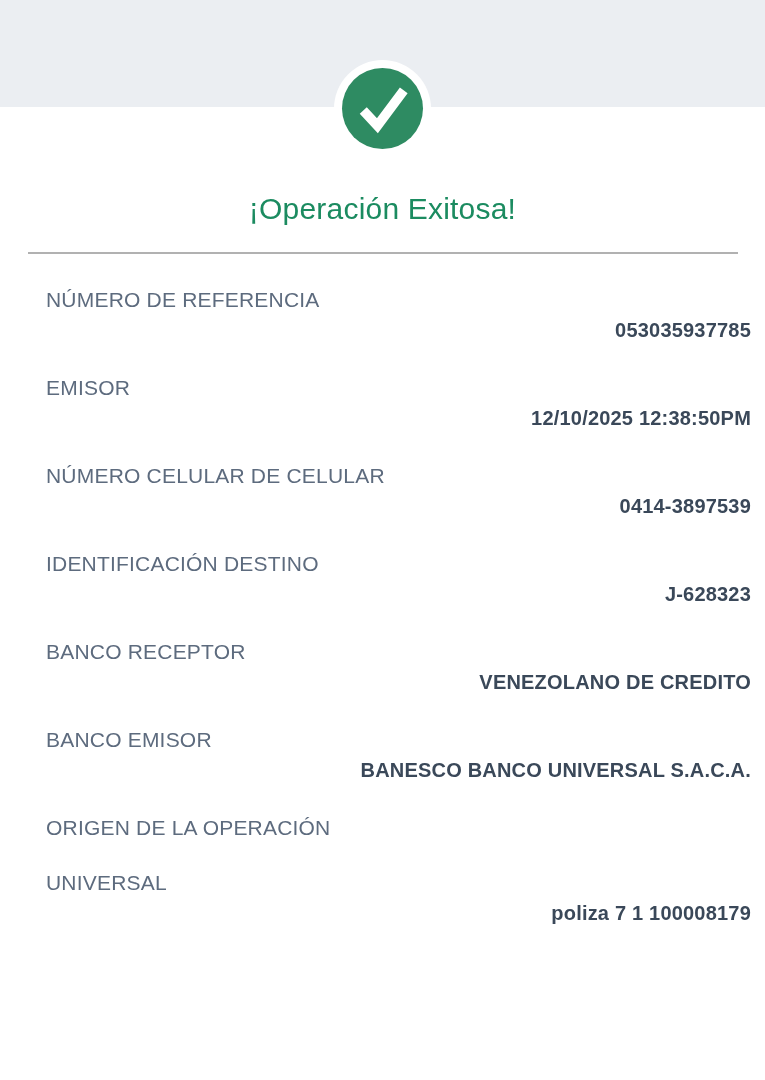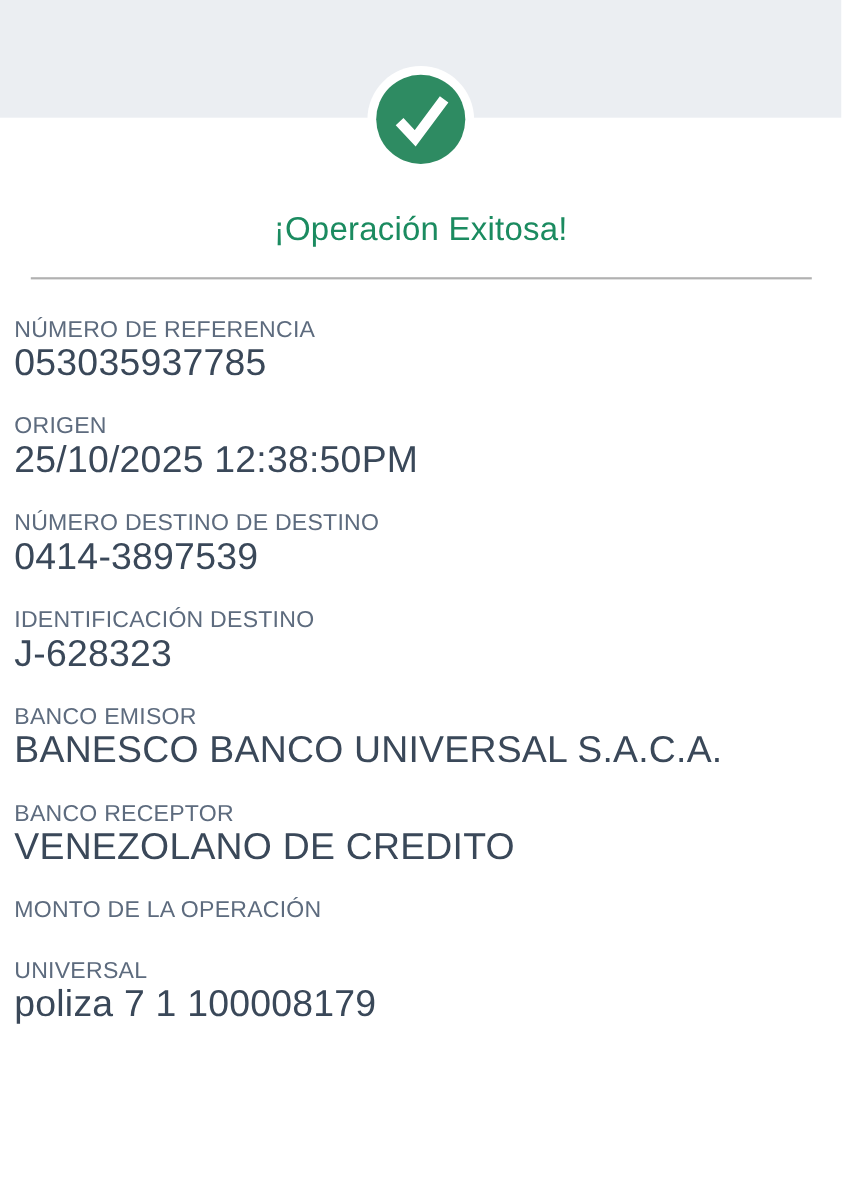--- a/index.html
+++ b/index.html
@@ -64,40 +64,41 @@
   .divider {
     position: absolute;
     left: 28px;
     top: 252px;
     width: 710px;
     height: 0;
     border-top: 2px solid #b1b1b1;
   }
   .fields {
     position: absolute;
-    left: 13px;
+    left: 46px;
     top: 288px;
     width: 705px;
   }
   .field {
     margin-bottom: 31px;
   }
   .field-label {
     font-size: 21px;
     line-height: 24px;
     letter-spacing: 0.2px;
     color: #5d6b7e;
   }
   .field-value {
     margin-top: 3px;
-    font-size: 34px;
+    font-size: 20px;
     line-height: 30px;
-    font-weight: 400;
+    font-weight: 700;
     letter-spacing: 0.2px;
     color: #3a4859;
+    text-align: right;
   }
 </style>
 </head>
 <body>
 
 <div class="screen">
 
   <div class="top-band"></div>
 
   <div class="badge-outer">
@@ -112,49 +113,49 @@
 
   <div class="divider"></div>
 
   <div class="fields">
     <div class="field">
       <div class="field-label">NÚMERO DE REFERENCIA</div>
       <div class="field-value">053035937785</div>
     </div>
 
     <div class="field">
-      <div class="field-label">ORIGEN</div>
-      <div class="field-value">25/10/2025 12:38:50PM</div>
+      <div class="field-label">EMISOR</div>
+      <div class="field-value">12/10/2025 12:38:50PM</div>
     </div>
 
     <div class="field">
     </div>
 
     <div class="field">
-      <div class="field-label">NÚMERO DESTINO DE DESTINO</div>
+      <div class="field-label">NÚMERO CELULAR DE CELULAR</div>
       <div class="field-value">0414-3897539</div>
     </div>
 
     <div class="field">
       <div class="field-label">IDENTIFICACIÓN DESTINO</div>
       <div class="field-value">J-628323</div>
     </div>
 
     <div class="field">
+      <div class="field-label">BANCO RECEPTOR</div>
+      <div class="field-value">VENEZOLANO DE CREDITO</div>
+    </div>
+
+    <div class="field">
       <div class="field-label">BANCO EMISOR</div>
       <div class="field-value">BANESCO BANCO UNIVERSAL S.A.C.A.</div>
     </div>
 
     <div class="field">
-      <div class="field-label">BANCO RECEPTOR</div>
-      <div class="field-value">VENEZOLANO DE CREDITO</div>
-    </div>
-
-    <div class="field">
-      <div class="field-label">MONTO DE LA OPERACIÓN</div>
+      <div class="field-label">ORIGEN DE LA OPERACIÓN</div>
     </div>
 
     <div class="field">
       <div class="field-label">UNIVERSAL</div>
       <div class="field-value">poliza 7 1 100008179</div>
     </div>
   </div>
 
 </div>
 

